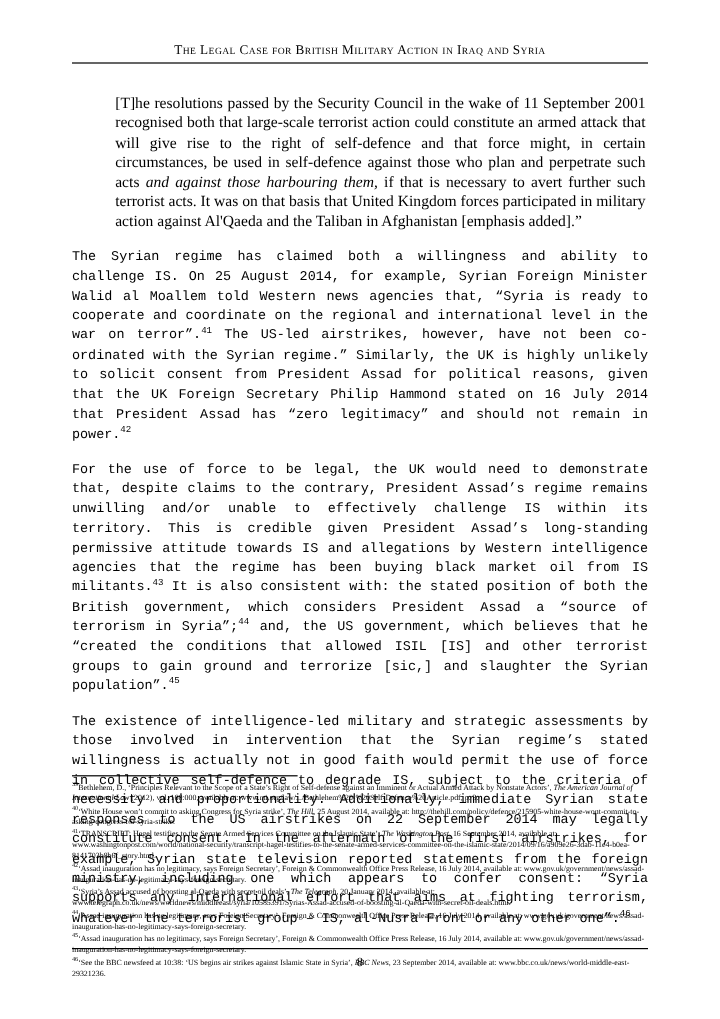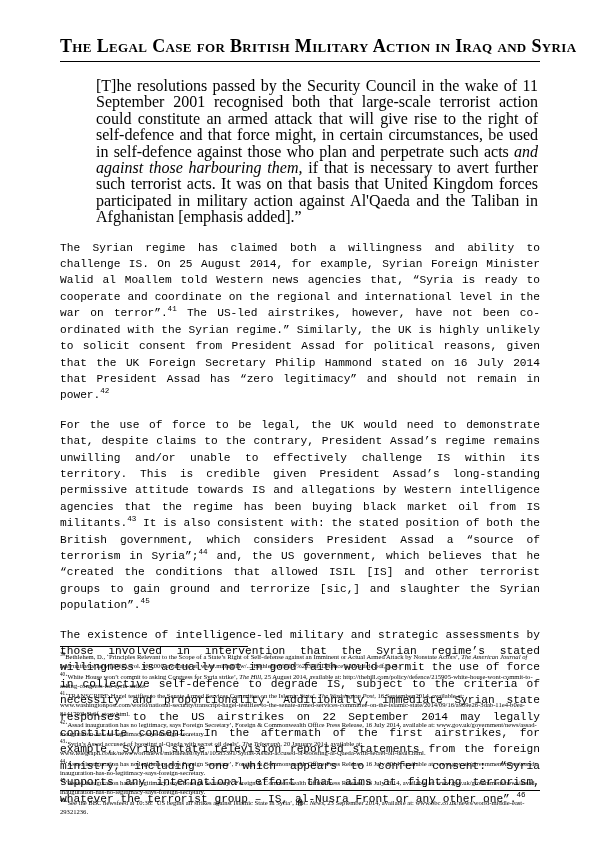--- a/index.html
+++ b/index.html
@@ -20,25 +20,24 @@
   .header {
     position: absolute;
     top: 36px;
     left: 60px;
     width: 480px;
     text-align: center;
   }
   .header-title {
     font-variant: small-caps;
     font-family: "Liberation Serif", serif;
-    font-size: 18px;
+    font-size: 11px;
     letter-spacing: 0.35px;
     color: #000;
     white-space: nowrap;
-    font-weight: bold;
   }
   .header-rule {
     margin-top: 4px;
     border-bottom: 1px solid #000;
     width: 100%;
   }
   .content {
     position: absolute;
     top: 78px;
     left: 60px;
@@ -50,21 +49,21 @@
     text-align: justify;
     margin: 0 0 13px 0;
     text-indent: 0;
     hyphens: none;
     font-family: Liberation Mono, monospace;
   }
   .blockquote {
     margin: 0 0 14px 0;
     padding-left: 36px;
     padding-right: 2px;
-    font-size: 16px;
+    font-size: 13px;
     line-height: 16.4px;
     text-align: justify;
   }
   sup {
     font-size: 7.6px;
     vertical-align: super;
     line-height: 0;
   }
   em { font-style: italic; }
   .footnotes {

